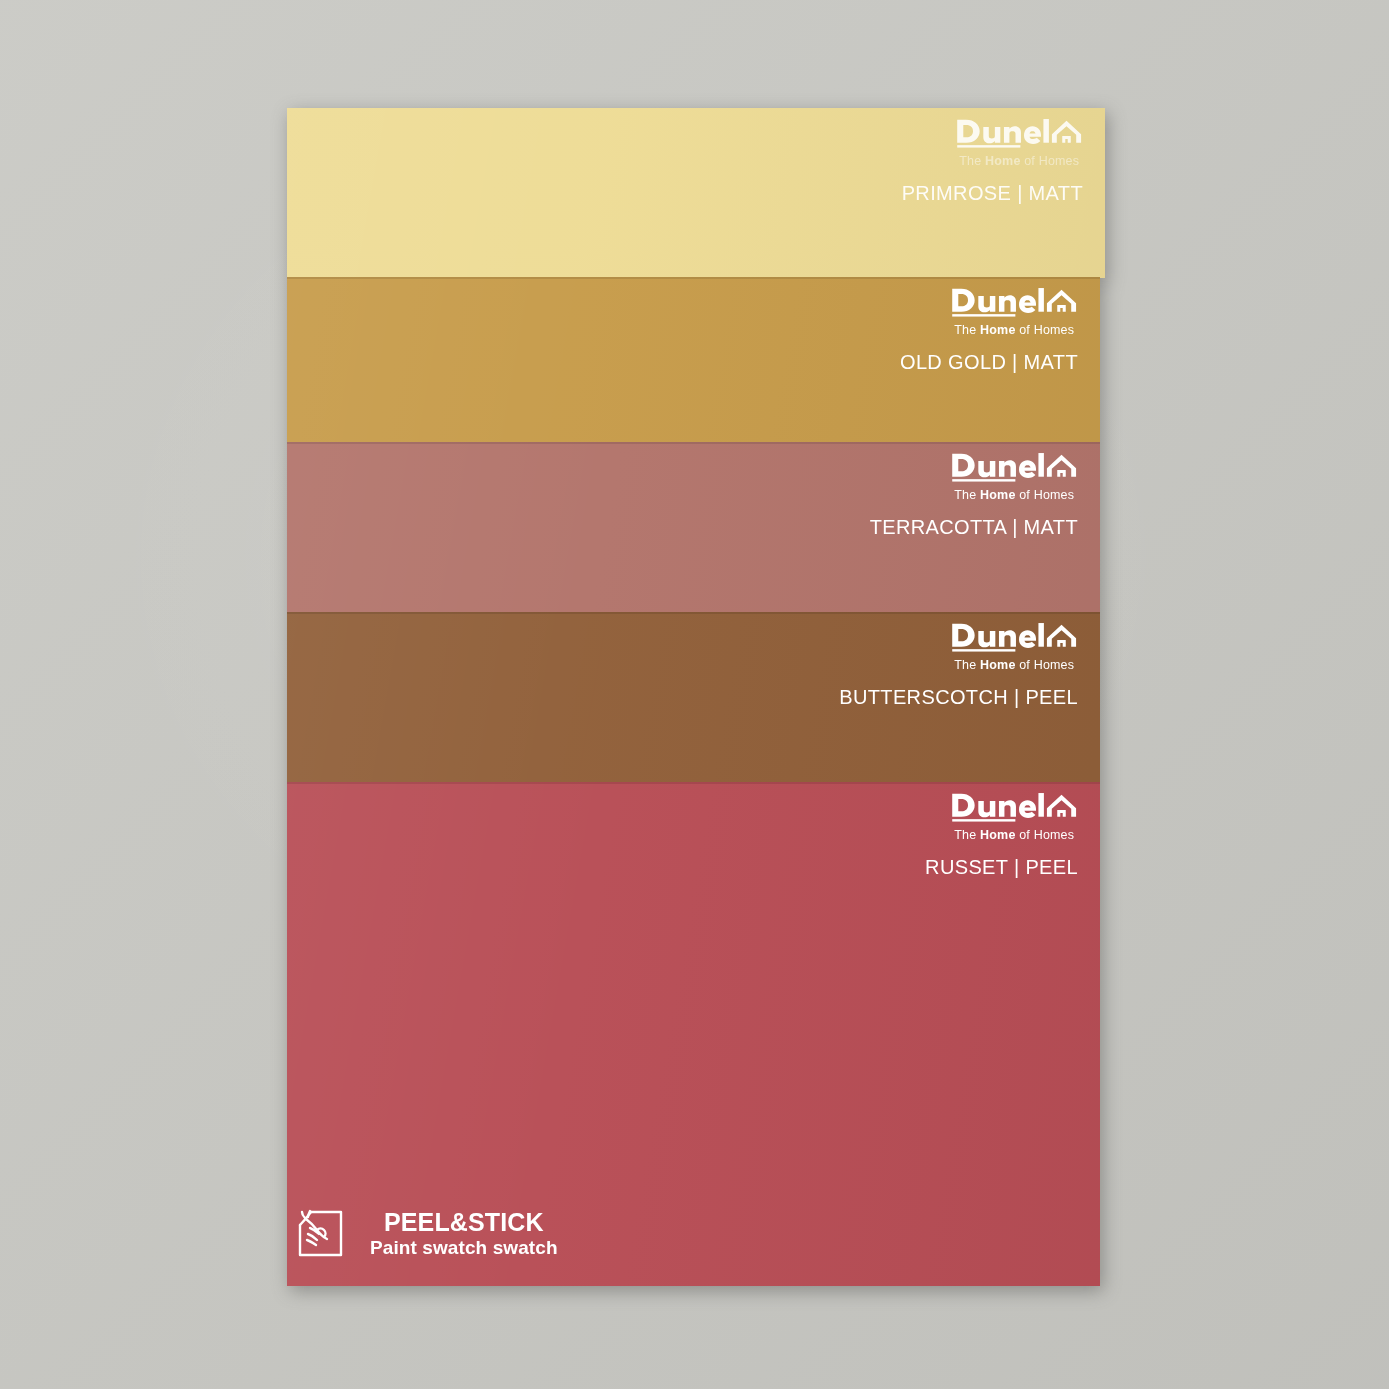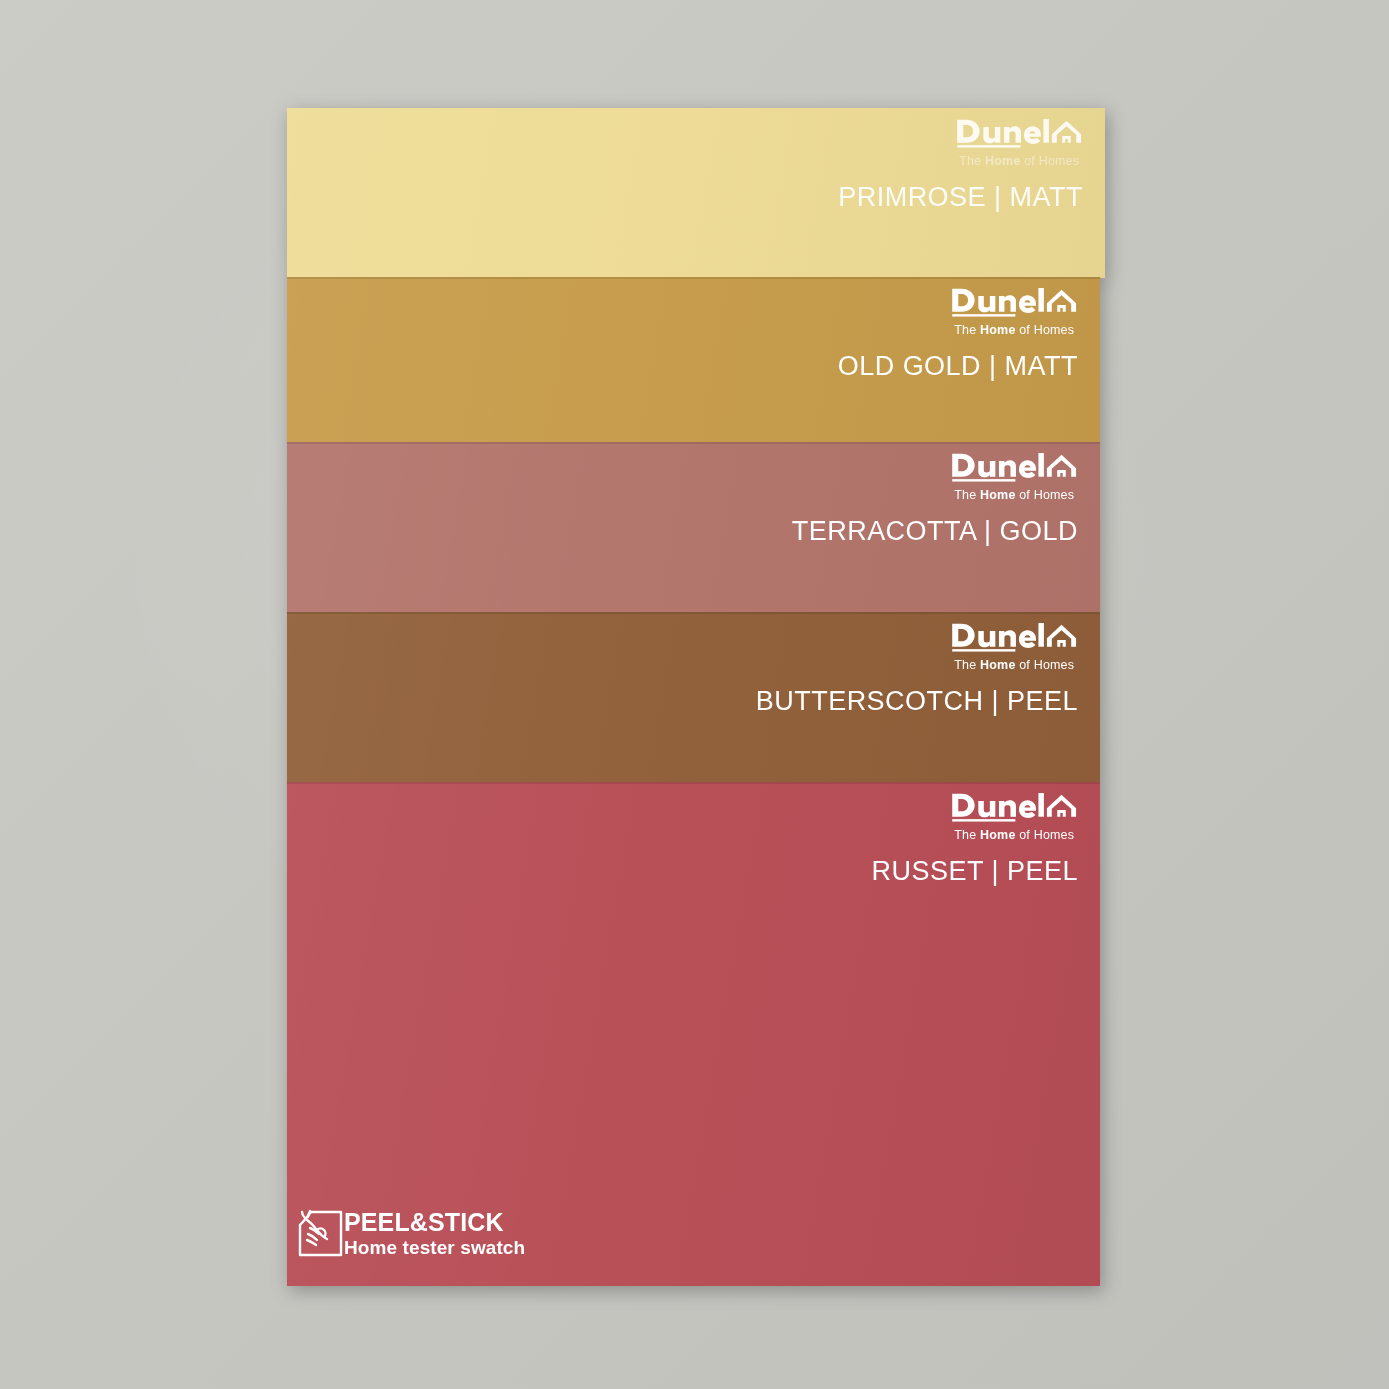--- a/index.html
+++ b/index.html
@@ -108,21 +108,21 @@
   .logo-tagline .tag-strong {
     font-weight: 700;
   }
   .logo-tagline .tag-light {
     font-weight: 400;
   }
 
   .colour-name {
     display: block;
     margin-top: 13px;
-    font-size: 27px;
+    font-size: 20px;
     letter-spacing: 0.018em;
     white-space: nowrap;
     font-weight: 400;
     color: #ffffff;
   }
 
   
   #band-0 .brand-block {
     color: rgba(255,255,255,0.80);
   }
@@ -136,22 +136,23 @@
     opacity: 0.88;
   }
 
   
   #peel-stick-badge {
     position: absolute;
     left: 10px;
     bottom: 28px;
     display: flex;
     align-items: center;
-    gap: 0;
+    gap: 26px;
     color: #ffffff;
+    text-align: center;
   }
 
   #peel-stick-icon {
     width: 47px;
     height: 49px;
     flex: 0 0 auto;
   }
   #peel-stick-icon svg { display: block; }
 
   #peel-stick-text {
@@ -252,21 +253,21 @@
                 <path d="M126 17 c8 0 14 6 14 14 v3 h-19 c1 3 3 4 6 4 3 0 5 -1 6 -2 l6 5 c-3 3 -7 5 -12 5 -9 0 -15 -6 -15 -14 0 -9 6 -15 14 -15 Z m-5 12 h10 c-1 -3 -2 -4 -5 -4 -3 0 -4 1 -5 4 Z"></path>
                 <path d="M144 5 h9 v39 h-9 Z"></path>
                 <path d="M158 30 L182 8 L206 30 v14 h-8 V31 l-16 -14 -16 14 v13 h-8 Z"></path>
                 <path d="M175 33 h14 v11 h-5 v-6 h-4 v6 h-5 Z"></path>
               </g>
               <rect x="2" y="48" width="104" height="4" fill="#ffffff"></rect>
             </svg>
           </span>
           <span class="logo-tagline"><span class="tag-light">The </span><span class="tag-strong">Home</span><span class="tag-light"> of Homes</span></span>
         </span>
-        <span class="colour-name">TERRACOTTA | GOLD</span>
+        <span class="colour-name">TERRACOTTA | MATT</span>
       </div>
     </div>
 
     <div class="band" id="band-3" style="background-color: rgb(145, 96, 58);">
       <div class="band-sheen"></div>
       <div class="band-seam"></div>
       <div class="brand-block">
         <span class="logo">
           <span class="logo-mark">
             <svg viewBox="0 0 210 56" xmlns="http://www.w3.org/2000/svg" aria-hidden="true">
@@ -326,19 +327,19 @@
               <path d="M11 25 C14 26 17 28 20 31"></path>
               <path d="M10 31 C13 32 16 34 19 36"></path>
               <path d="M20 21 C22 19 25 19 27 21 C29 23 29 26 27 28"></path>
               <path d="M8 9 C6 7 5 5 5 3"></path>
               <path d="M11 8 C11 6 12 4 13 2"></path>
             </g>
           </svg>
         </span>
         <span id="peel-stick-text">
           <span class="ps-title">PEEL&amp;STICK</span>
-          <span class="ps-sub">Home tester swatch</span>
+          <span class="ps-sub">Paint swatch swatch</span>
         </span>
       </div>
     </div>
 
   </div>
 </div>
 
 </body></html>

